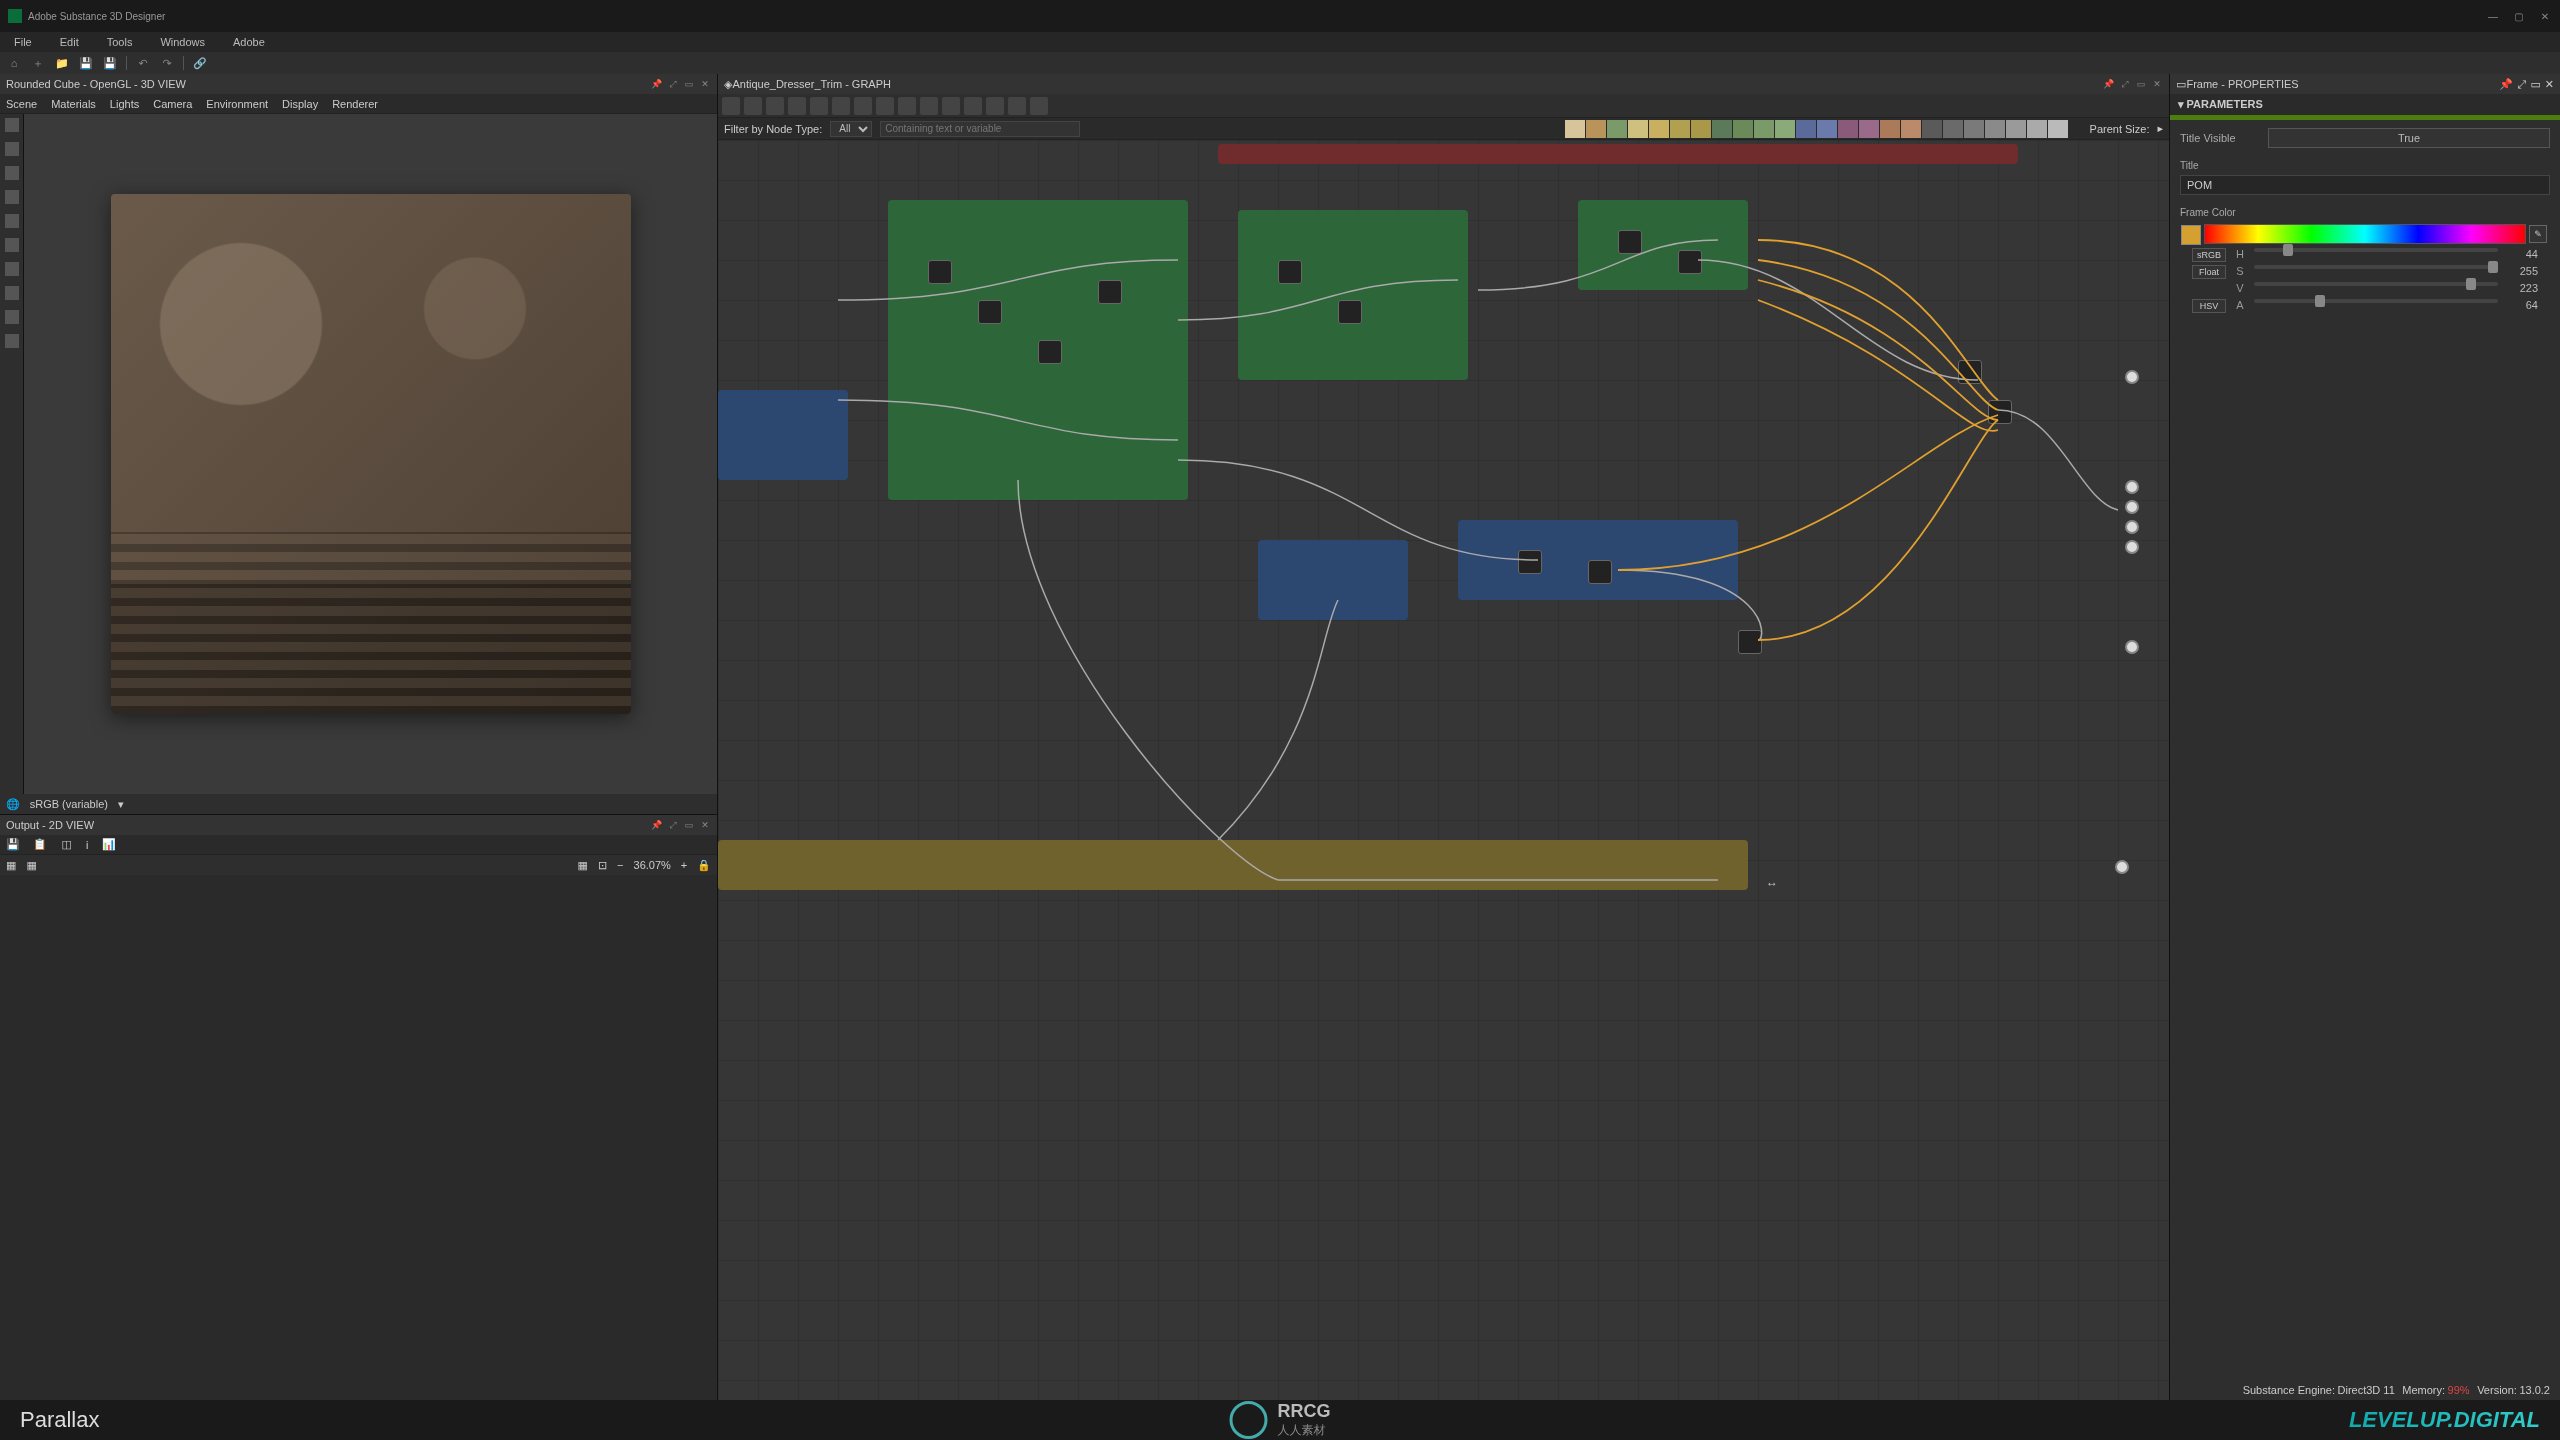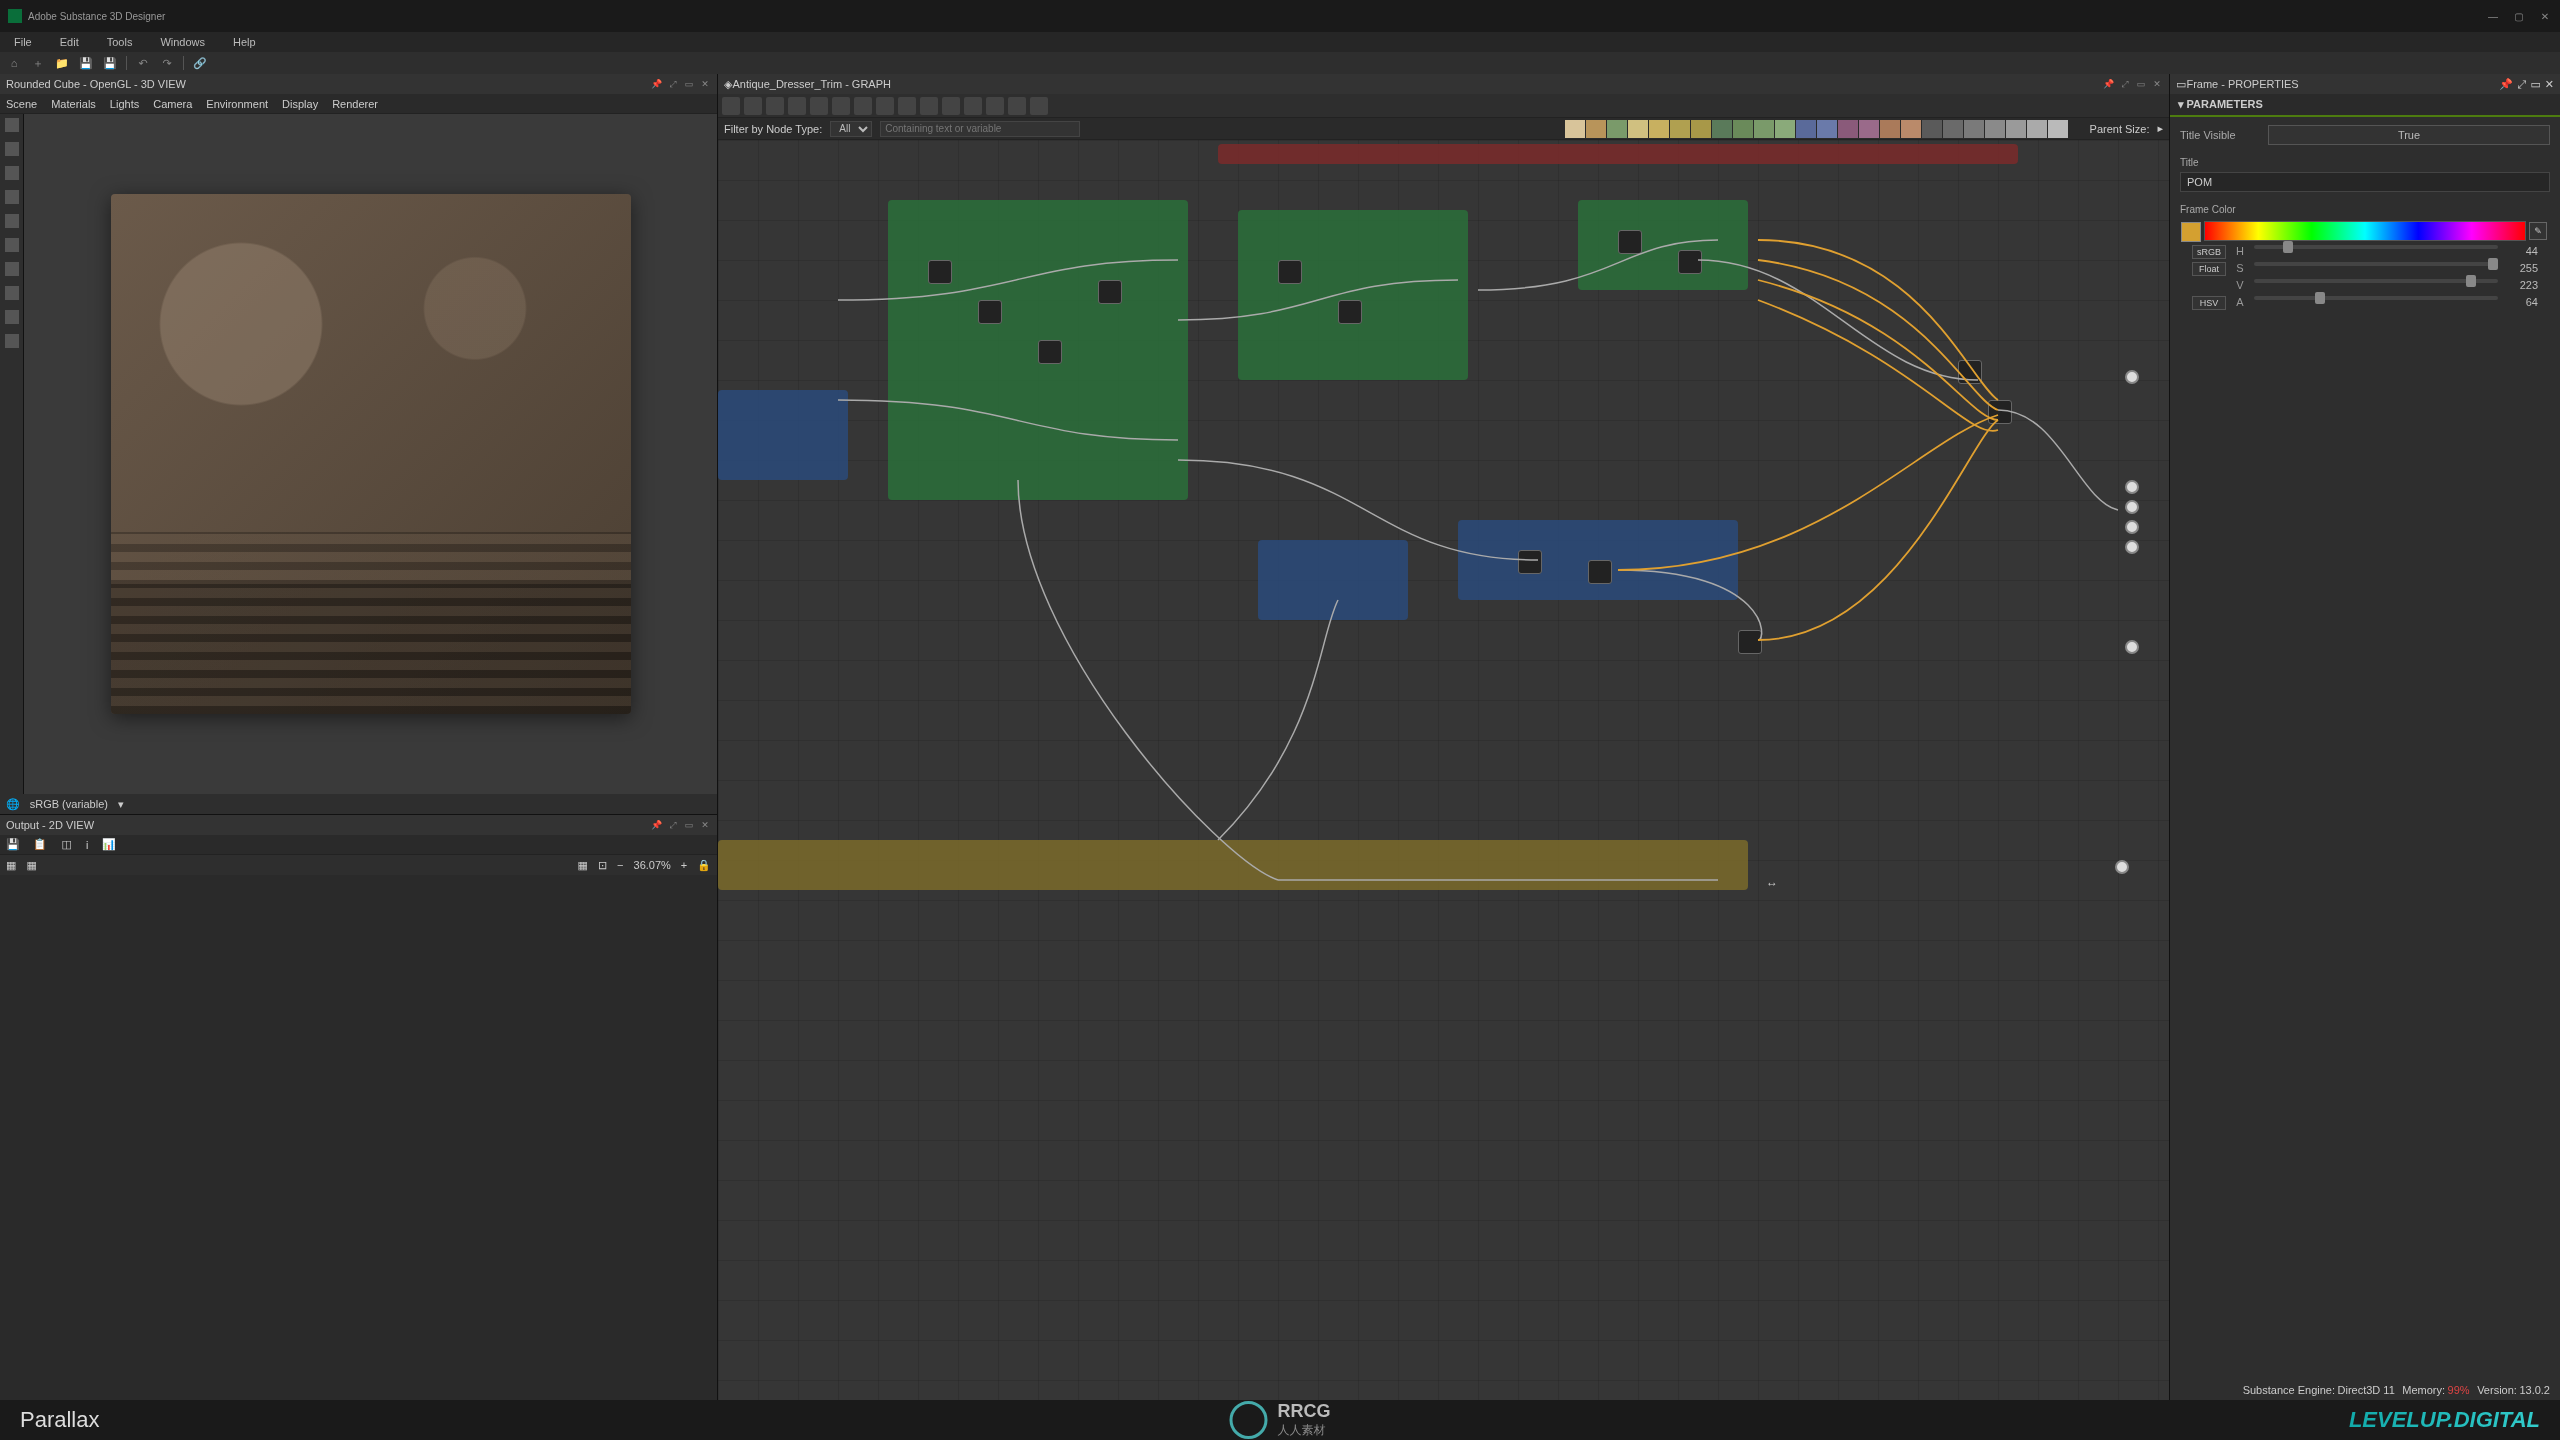--- a/index.html
+++ b/index.html
@@ -55,21 +55,21 @@
 .frame.blue{background:#2a4a7a}
 .frame.olive{background:#7a6a2a}
 svg.wires{position:absolute;inset:0;width:100%;height:100%}
 svg.wires path{fill:none;stroke:#aaa;stroke-width:1.5}
 svg.wires path.orange{stroke:#e0a030;stroke-width:1.8}
 .node{position:absolute;width:24px;height:24px;background:#222;border:1px solid #666;border-radius:3px}
 .outpin{position:absolute;width:14px;height:14px;background:#ddd;border:2px solid #888;border-radius:50%}
 .props-col{width:390px;background:#2e2e2e;display:flex;flex-direction:column}
 .props-header{height:20px;background:#333;display:flex;align-items:center;padding:0 6px;font-size:10px}
 .props-header .pbtns{margin-left:auto;display:flex;gap:4px}
-.props-section{background:#2a2a2a;padding:4px 8px;font-size:10px;color:#ccc;border-bottom:2px solid #4d7c0f;font-weight:bold}
+.props-section{background:#2a2a2a;padding:4px 8px;font-size:10px;color:#ccc;border-bottom:5px solid #4d7c0f;font-weight:bold}
 .props-body{flex:1;padding:8px 10px;display:flex;flex-direction:column;gap:12px}
 .prow{display:flex;align-items:center;gap:8px;font-size:10px}
 .prow label{width:80px;color:#aaa}
 .truebox{flex:1;background:#333;border:1px solid #555;text-align:center;padding:3px 0;color:#bbb}
 .textinput{flex:1;background:#262626;border:1px solid #444;padding:3px 6px;color:#ccc}
 .textarea{width:100%;height:60px;background:#262626;border:1px solid #444}
 .colorramp{height:20px;background:linear-gradient(90deg,#f00,#ff0,#0f0,#0ff,#00f,#f0f,#f00);border:1px solid #555;position:relative;margin-bottom:4px}
 .colorramp .swatch{position:absolute;left:-24px;top:0;width:20px;height:20px;background:#d4a030;border:1px solid #888}
 .colorramp .pick{position:absolute;right:-22px;top:0;width:18px;height:18px;border:1px solid #666;background:#333;display:flex;align-items:center;justify-content:center;font-size:9px}
 .slider-row{display:flex;align-items:flex-start;gap:8px;font-size:10px;margin:3px 12px}
@@ -98,21 +98,21 @@
     <span>▢</span>
     <span>✕</span>
   </div>
 </div>
 
 <div class="menubar">
   <span>File</span>
   <span>Edit</span>
   <span>Tools</span>
   <span>Windows</span>
-  <span>Help</span>
+  <span>Adobe</span>
 </div>
 
 <div class="toolbar-top">
   <span class="tbtn">⌂</span>
   <span class="tbtn">＋</span>
   <span class="tbtn">📁</span>
   <span class="tbtn">💾</span>
   <span class="tbtn">💾</span>
   <span style="width:1px;height:14px;background:#555"></span>
   <span class="tbtn">↶</span>

